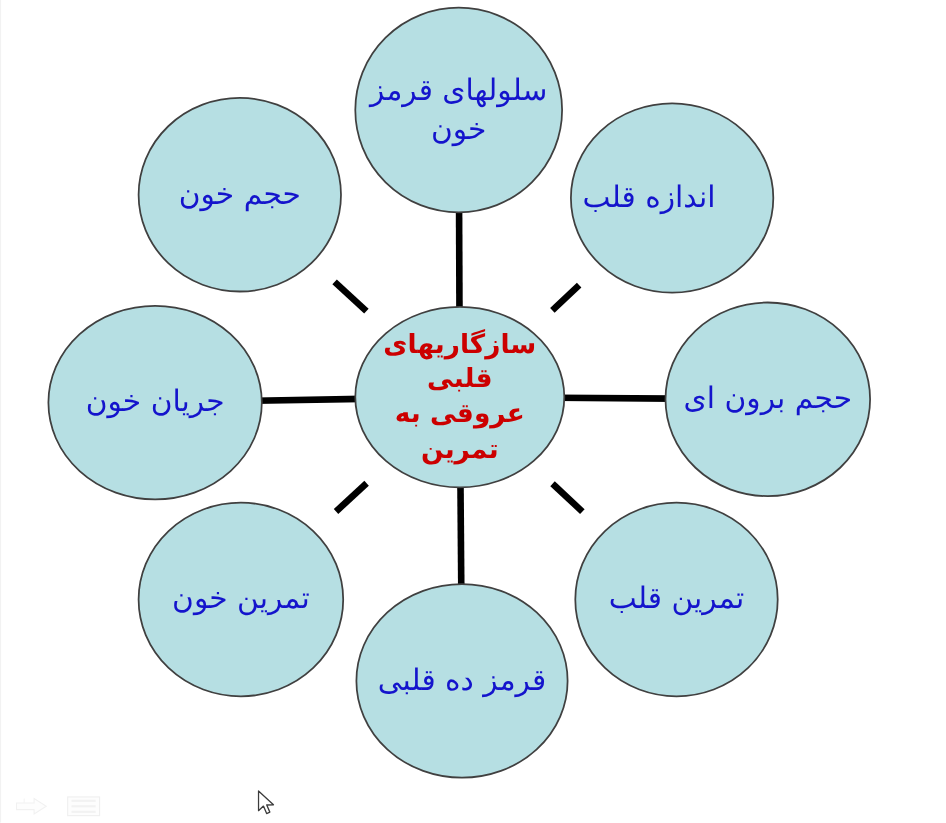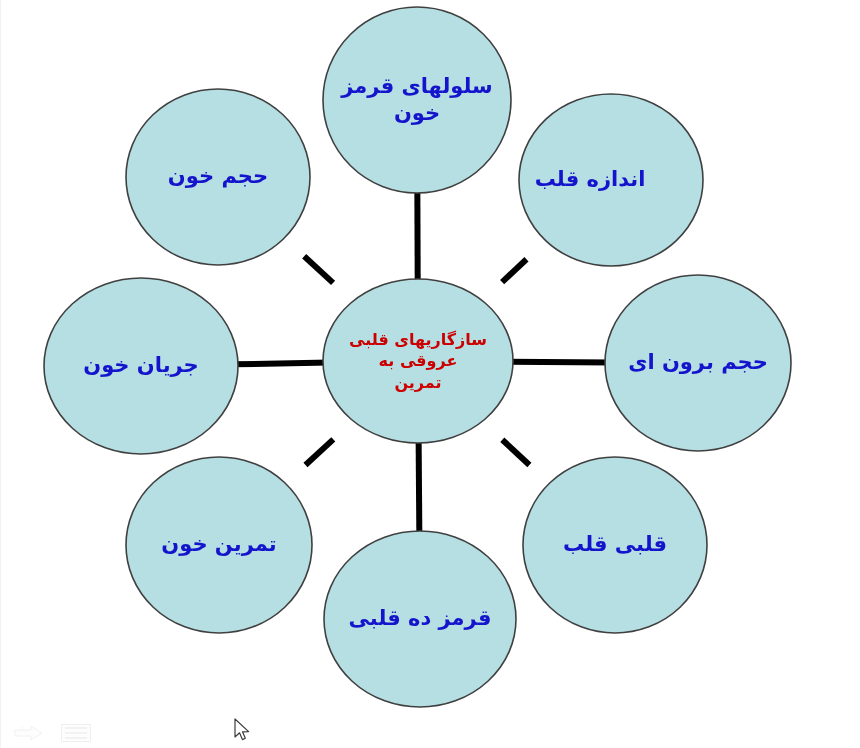--- a/index.html
+++ b/index.html
@@ -33,26 +33,26 @@
     align-items: center;
     justify-content: center;
     text-align: center;
     pointer-events: none;
     direction: rtl;
     line-height: 1.3;
     white-space: pre-line;
   }
   .satellite-label {
     color: #1414cc;
-    font-size: 21px;
-    font-weight: 700;
+    font-size: 27px;
+    font-weight: 400;
   }
   .center-label {
     color: #cc0000;
-    font-size: 16px;
+    font-size: 24px;
     font-weight: 700;
     line-height: 1.32;
   }
   
   .viewer-icons {
     position: absolute;
     left: 12px;
     bottom: 6px;
     display: flex;
     align-items: flex-end;
@@ -116,21 +116,21 @@
   </svg>
 
   <div id="labels-layer">
       <div class="node-label center-label" style="left: 322px; top: 279px; width: 190px; height: 164px;">سازگاریهای قلبی
 عروقی به
 تمرین</div>
       <div class="node-label satellite-label" style="left: 322px; top: 7px; width: 188px; height: 186px;">سلولهای قرمز
 خون</div>
       <div class="node-label satellite-label" style="left: 497px; top: 94px; width: 184px; height: 172px;">اندازه قلب</div>
       <div class="node-label satellite-label" style="left: 604px; top: 275px; width: 186px; height: 176px;">حجم برون ای</div>
-      <div class="node-label satellite-label" style="left: 522px; top: 457px; width: 184px; height: 176px;">قلبی قلب</div>
+      <div class="node-label satellite-label" style="left: 522px; top: 457px; width: 184px; height: 176px;">تمرین قلب</div>
       <div class="node-label satellite-label" style="left: 323px; top: 531px; width: 192px; height: 176px;">قرمز ده قلبی</div>
       <div class="node-label satellite-label" style="left: 125px; top: 457px; width: 186px; height: 176px;">تمرین خون</div>
       <div class="node-label satellite-label" style="left: 43px; top: 278px; width: 194px; height: 176px;">جریان خون</div>
       <div class="node-label satellite-label" style="left: 125px; top: 89px; width: 184px; height: 176px;">حجم خون</div>
     </div>
 
   <div class="viewer-icons">
     <div class="icon-lines">
       <span></span>
         <span></span>

